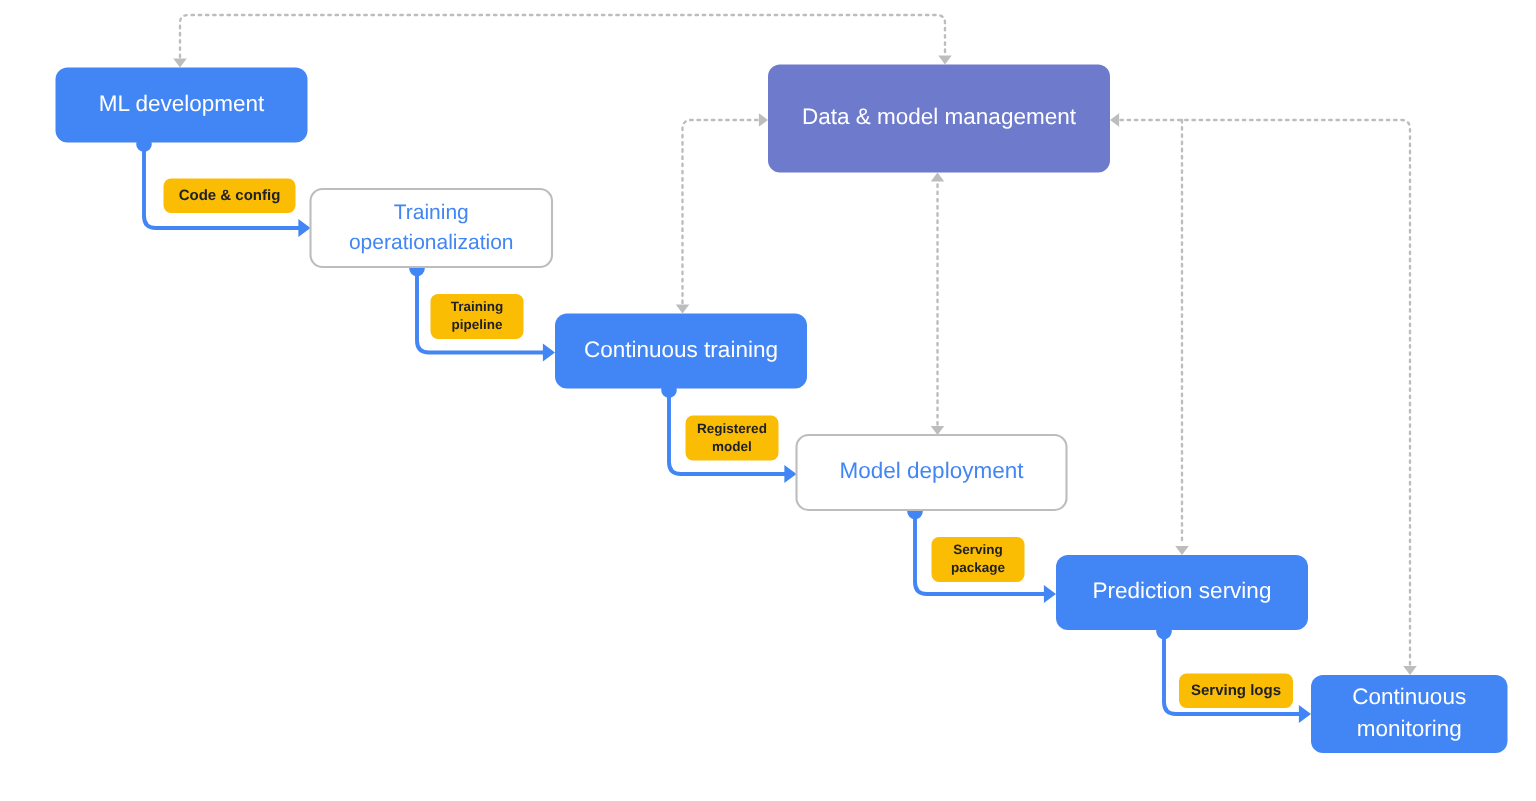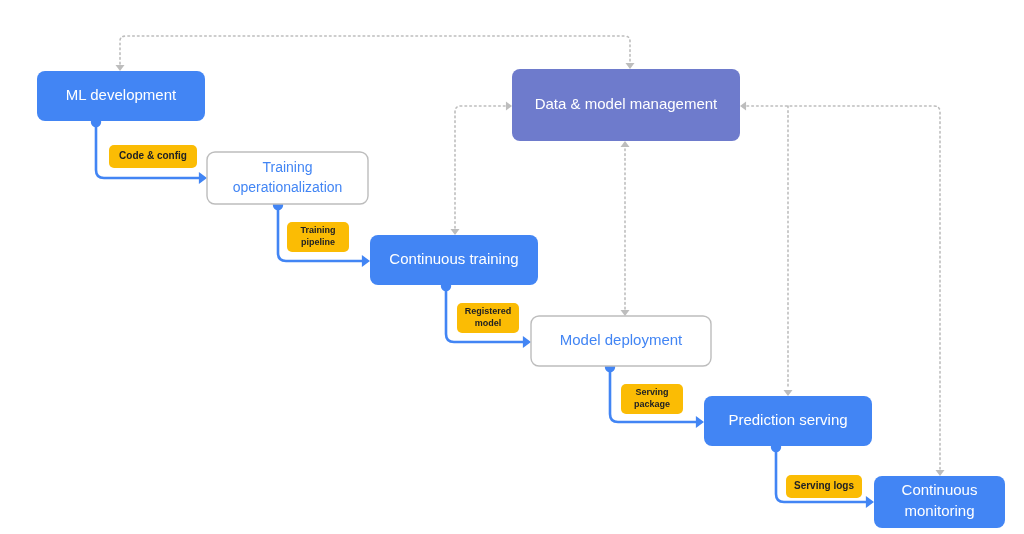--- a/index.html
+++ b/index.html
@@ -10,21 +10,20 @@
   body {
     width: 1024px;
     height: 534px;
     font-family: "Liberation Sans", sans-serif;
     overflow: hidden;
   }
   #diagram-root {
     position: relative;
     width: 1024px;
     height: 390px;
-    margin-top: 26px;
   }
   svg#flow {
     position: absolute;
     top: 0;
     left: 0;
     width: 1024px;
     height: 534px;
   }
   .node-label {
     font-family: "Liberation Sans", sans-serif;

